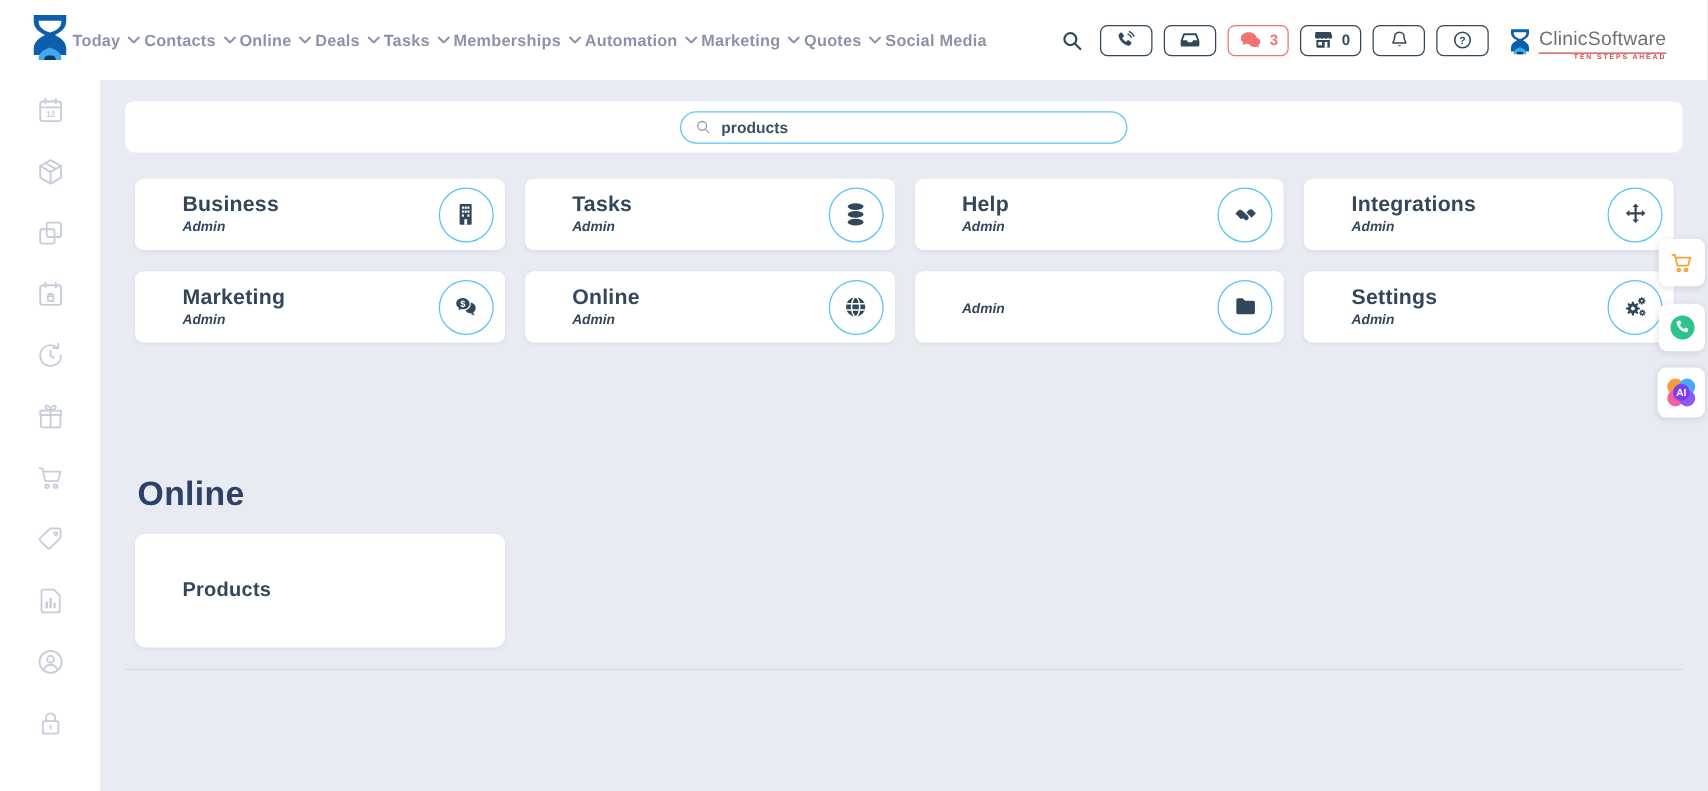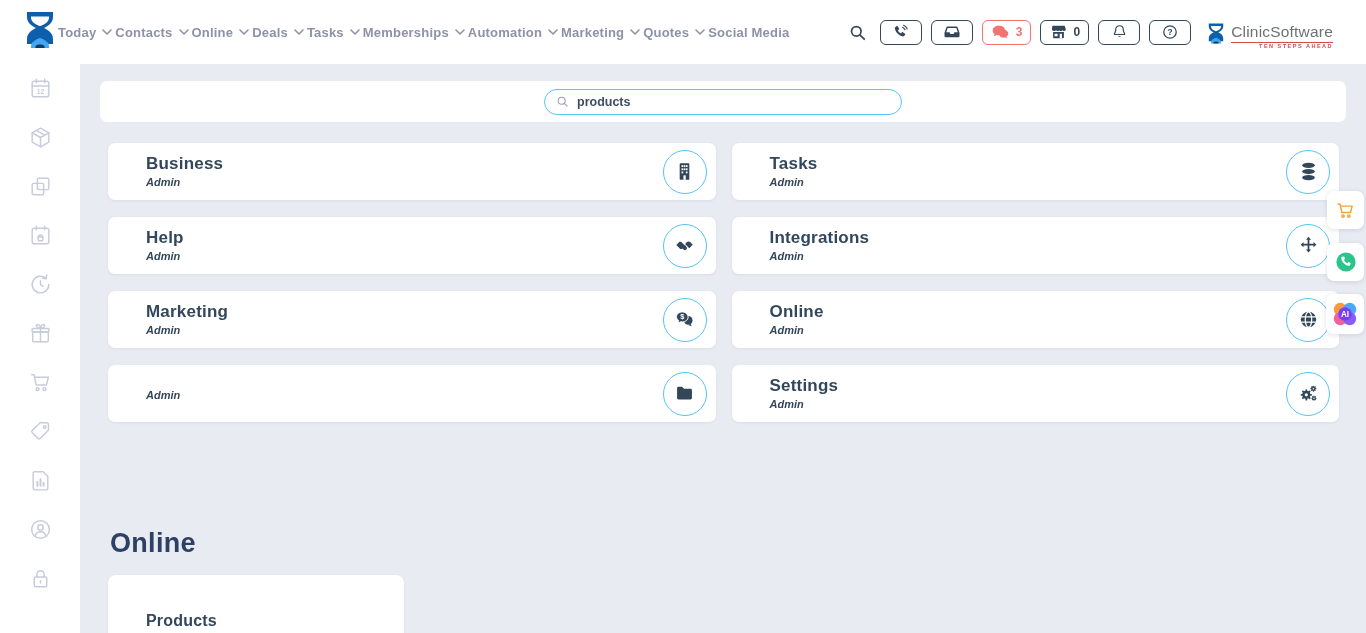--- a/index.html
+++ b/index.html
@@ -26,21 +26,21 @@
   
   .sidebar{position:absolute;top:64px;left:0;bottom:0;width:80px;background:#fff;display:flex;flex-direction:column;align-items:center;padding-top:11px;gap:23px;z-index:10;}
   .side-item{width:26px;height:26px;display:flex;align-items:center;justify-content:center;cursor:pointer;}
   .side-item svg{width:25px;height:25px;stroke:#c7ccdb;fill:none;stroke-width:1.4;stroke-linecap:round;stroke-linejoin:round;}
   .side-item svg text{stroke:none;fill:#c7ccdb;}
   
   .main{position:absolute;top:64px;left:80px;right:0;bottom:0;}
   .search-wrap{margin:17px 20px 0 20px;height:41px;background:#fff;border-radius:7px;display:flex;align-items:center;justify-content:center;}
   .search-box{width:358px;height:26px;border:1.4px solid #58c6f3;border-radius:13px;display:flex;align-items:center;gap:8px;padding-left:11px;box-sizing:border-box;background:#fff;}
   .search-box input{border:none;outline:none;flex:1;font-family:"Liberation Sans",sans-serif;font-size:12.5px;font-weight:600;color:#3d4f63;background:transparent;padding:0;}
-  .cards{margin:21px 27px 16px 28px;display:grid;grid-template-columns:repeat(2,1fr);gap:17px 16px;}
+  .cards{margin:21px 27px 16px 28px;display:grid;grid-template-columns:repeat(4,1fr);gap:17px 16px;}
   .card{position:relative;height:57px;background:#fff;border-radius:7px;box-shadow:0 1px 3px rgba(44,62,90,.07);display:flex;flex-direction:column;justify-content:center;padding-left:38px;box-sizing:border-box;cursor:pointer;}
   .card-title{font-size:17px;font-weight:600;color:#33475c;letter-spacing:.2px;line-height:1.1;}
   .card-sub{font-size:11px;font-weight:700;color:#33475c;margin-top:3px;font-style:italic;}
   .card-circle{position:absolute;right:9px;top:50%;transform:translateY(-50%);width:44px;height:44px;border:1.6px solid #55c4f1;border-radius:50%;background:#fff;display:flex;align-items:center;justify-content:center;box-sizing:border-box;}
   .card-circle svg{width:21px;height:21px;}
   .section-heading{margin:106px 0 0 30px;font-size:27px;font-weight:600;color:#2d4166;letter-spacing:.3px;line-height:1.15;}
   .result-card{margin:16px 0 0 28px;width:296px;height:91px;background:#fff;border-radius:8px;box-shadow:0 1px 3px rgba(44,62,90,.07);display:flex;align-items:center;padding-left:38px;box-sizing:border-box;cursor:pointer;}
   .result-label{font-size:16px;font-weight:600;color:#33475c;letter-spacing:.2px;}
   .divider{margin:17px 20px 0 20px;border-top:1px solid #d9dce5;height:0;}
   

